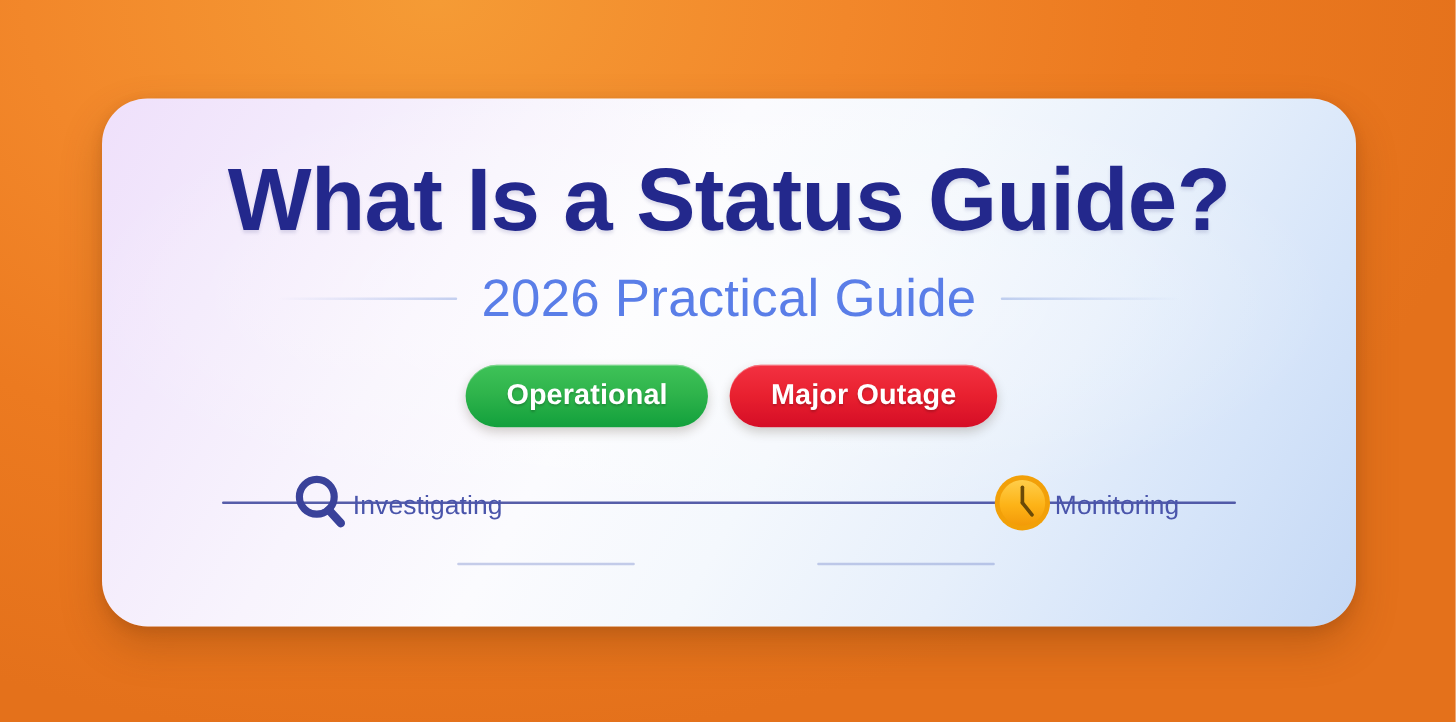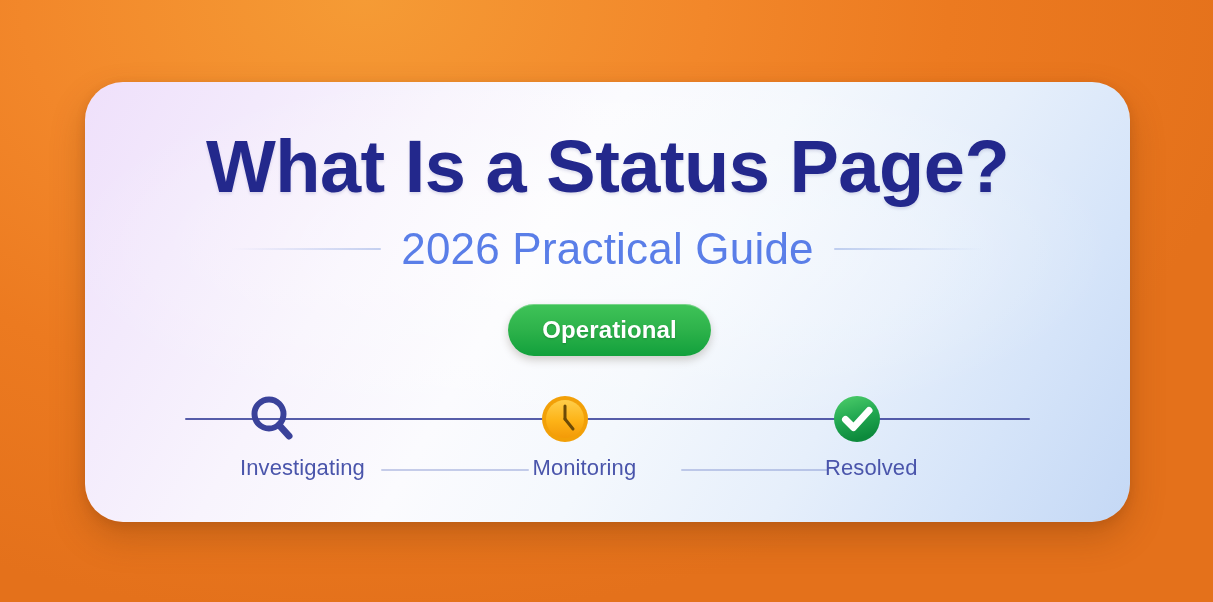--- a/index.html
+++ b/index.html
@@ -133,21 +133,21 @@
   .tl-nodes{
     position:absolute;
     left:0; right:0; top:0;
     display:flex;
     justify-content:space-between;
     padding:0 55px;
   }
   .tl-node{
     width:150px;
     display:flex;
-    flex-direction:column;
+    align-items:center;
     cursor:pointer;
   }
   .tl-icon{
     width:64px; height:64px;
     display:flex; align-items:center; justify-content:center;
     position:relative;
     z-index:3;
   }
   .tl-label{
     margin-top:4px;
@@ -169,30 +169,31 @@
   .tl-sub.b{ left:496px; width:148px; }
 
   svg{ display:block; overflow:visible; }
 </style>
 </head>
 <body>
 
 <div class="card">
   <div class="card-inner">
 
-    <div class="title">What Is a Status Page?</div>
+    <div class="title">What Is a Status Guide?</div>
 
     <div class="subtitle-row">
       <div class="sub-rule left"></div>
       <div class="subtitle">2026 Practical Guide</div>
       <div class="sub-rule right"></div>
     </div>
 
     <div class="pills">
       <div class="pill green">Operational</div>
+      <div class="pill red">Major Outage</div>
     </div>
 
     <div class="timeline">
 
       <div class="tl-track"></div>
 
       <div class="tl-sub a"></div>
       <div class="tl-sub b"></div>
 
       <div class="tl-nodes">
@@ -219,34 +220,18 @@
               </defs>
               <circle cx="27" cy="27" r="23" fill="#f2a008"></circle>
               <circle cx="27" cy="27" r="19" fill="url(#clkGrad)"></circle>
               <line x1="27" y1="27" x2="27" y2="14" stroke="#6b4a07" stroke-width="3" stroke-linecap="round"></line>
               <line x1="27" y1="27" x2="35" y2="37" stroke="#6b4a07" stroke-width="3" stroke-linecap="round"></line>
             </svg>
           </div>
           <div class="tl-label">Monitoring</div>
         </div>
 
-        <div class="tl-node">
-          <div class="tl-icon">
-            <svg width="54" height="54" viewBox="0 0 54 54">
-              <defs>
-                <linearGradient id="chkGrad" x1="0" y1="0" x2="0.3" y2="1">
-                  <stop offset="0%" stop-color="#4fcf6b"></stop>
-                  <stop offset="55%" stop-color="#22a851"></stop>
-                  <stop offset="100%" stop-color="#0d8a3c"></stop>
-                </linearGradient>
-              </defs>
-              <circle cx="27" cy="27" r="23" fill="url(#chkGrad)"></circle>
-              <path d="M15.5 27.5 L23.5 35.5 L39 18.5" fill="none" stroke="#ffffff" stroke-width="7" stroke-linecap="round" stroke-linejoin="round"></path>
-            </svg>
-          </div>
-          <div class="tl-label">Resolved</div>
-        </div>
 
       </div>
     </div>
 
   </div>
 </div>
 
 </body></html>

